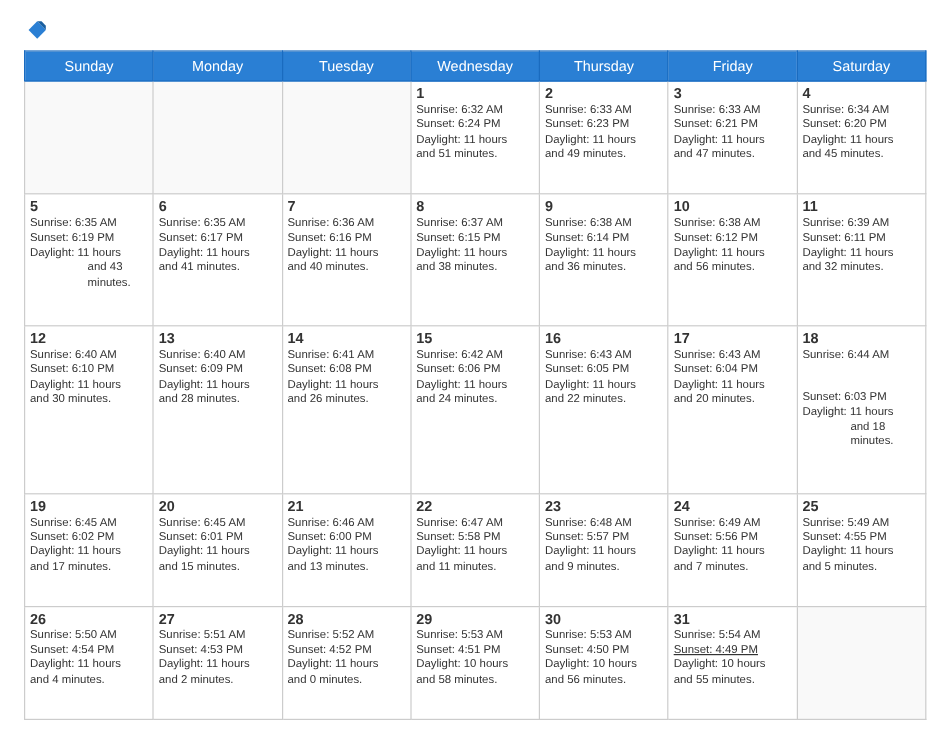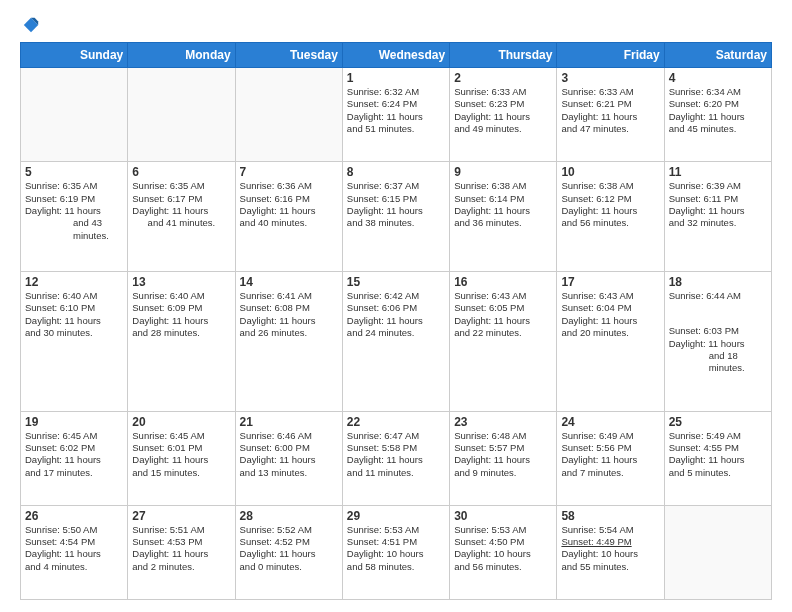--- a/index.html
+++ b/index.html
@@ -56,23 +56,23 @@
       color: #555;
     }
     .calendar-table {
       width: 100%;
       border-collapse: collapse;
       flex: 1;
     }
     .calendar-table th {
       background-color: #2a7fd4;
       color: #fff;
-      text-align: right;
+      text-align: center;
       font-size: 12px;
-      font-weight: bold;
+      font-weight: normal;
       padding: 5px 4px;
       border: 1px solid #1a6bbf;
     }
     .calendar-table td {
       border: 1px solid #ccc;
       vertical-align: top;
       padding: 3px 4px;
       font-size: 9.5px;
       color: #333;
       width: calc(100% / 7);
@@ -166,21 +166,21 @@
             <span style="display: block; line-height: 1.3;">Sunrise: 6:35 AM</span>
             <span style="display: block; line-height: 1.3;">Sunset: 6:19 PM</span>
             <span style="display: block; line-height: 1.3;">Daylight: 11 hours</span>
             <span style="display: block; line-height: 1.3; margin-left: 48px;">and 43 minutes.</span>
           </td>
           <td>
             <span class="day-number">6</span>
             <span style="display: block; line-height: 1.3;">Sunrise: 6:35 AM</span>
             <span style="display: block; line-height: 1.3;">Sunset: 6:17 PM</span>
             <span style="display: block; line-height: 1.3;">Daylight: 11 hours</span>
-            <span style="display: block; line-height: 1.3; text-align: center;">and 41 minutes.</span>
+            <span style="display: block; line-height: 1.3;">and 41 minutes.</span>
           </td>
           <td>
             <span class="day-number">7</span>
             <span style="display: block; line-height: 1.3;">Sunrise: 6:36 AM</span>
             <span style="display: block; line-height: 1.3;">Sunset: 6:16 PM</span>
             <span style="display: block; line-height: 1.3;">Daylight: 11 hours</span>
             <span style="display: block; line-height: 1.3;">and 40 minutes.</span>
           </td>
           <td>
             <span class="day-number">8</span>
@@ -343,21 +343,21 @@
             <span style="display: block; line-height: 1.3;">and 58 minutes.</span>
           </td>
           <td>
             <span class="day-number">30</span>
             <span style="display: block; line-height: 1.3;">Sunrise: 5:53 AM</span>
             <span style="display: block; line-height: 1.3;">Sunset: 4:50 PM</span>
             <span style="display: block; line-height: 1.3;">Daylight: 10 hours</span>
             <span style="display: block; line-height: 1.3;">and 56 minutes.</span>
           </td>
           <td>
-            <span class="day-number">58</span>
+            <span class="day-number">31</span>
             <span style="display: block; line-height: 1.3;">Sunrise: 5:54 AM</span>
             <span style="display: block; line-height: 1.3; text-decoration: underline;">Sunset: 4:49 PM</span>
             <span style="display: block; line-height: 1.3;">Daylight: 10 hours</span>
             <span style="display: block; line-height: 1.3;">and 55 minutes.</span>
           </td>
           <td class="empty-cell"></td>
         </tr>
       </tbody>
   </table>
 </div>

